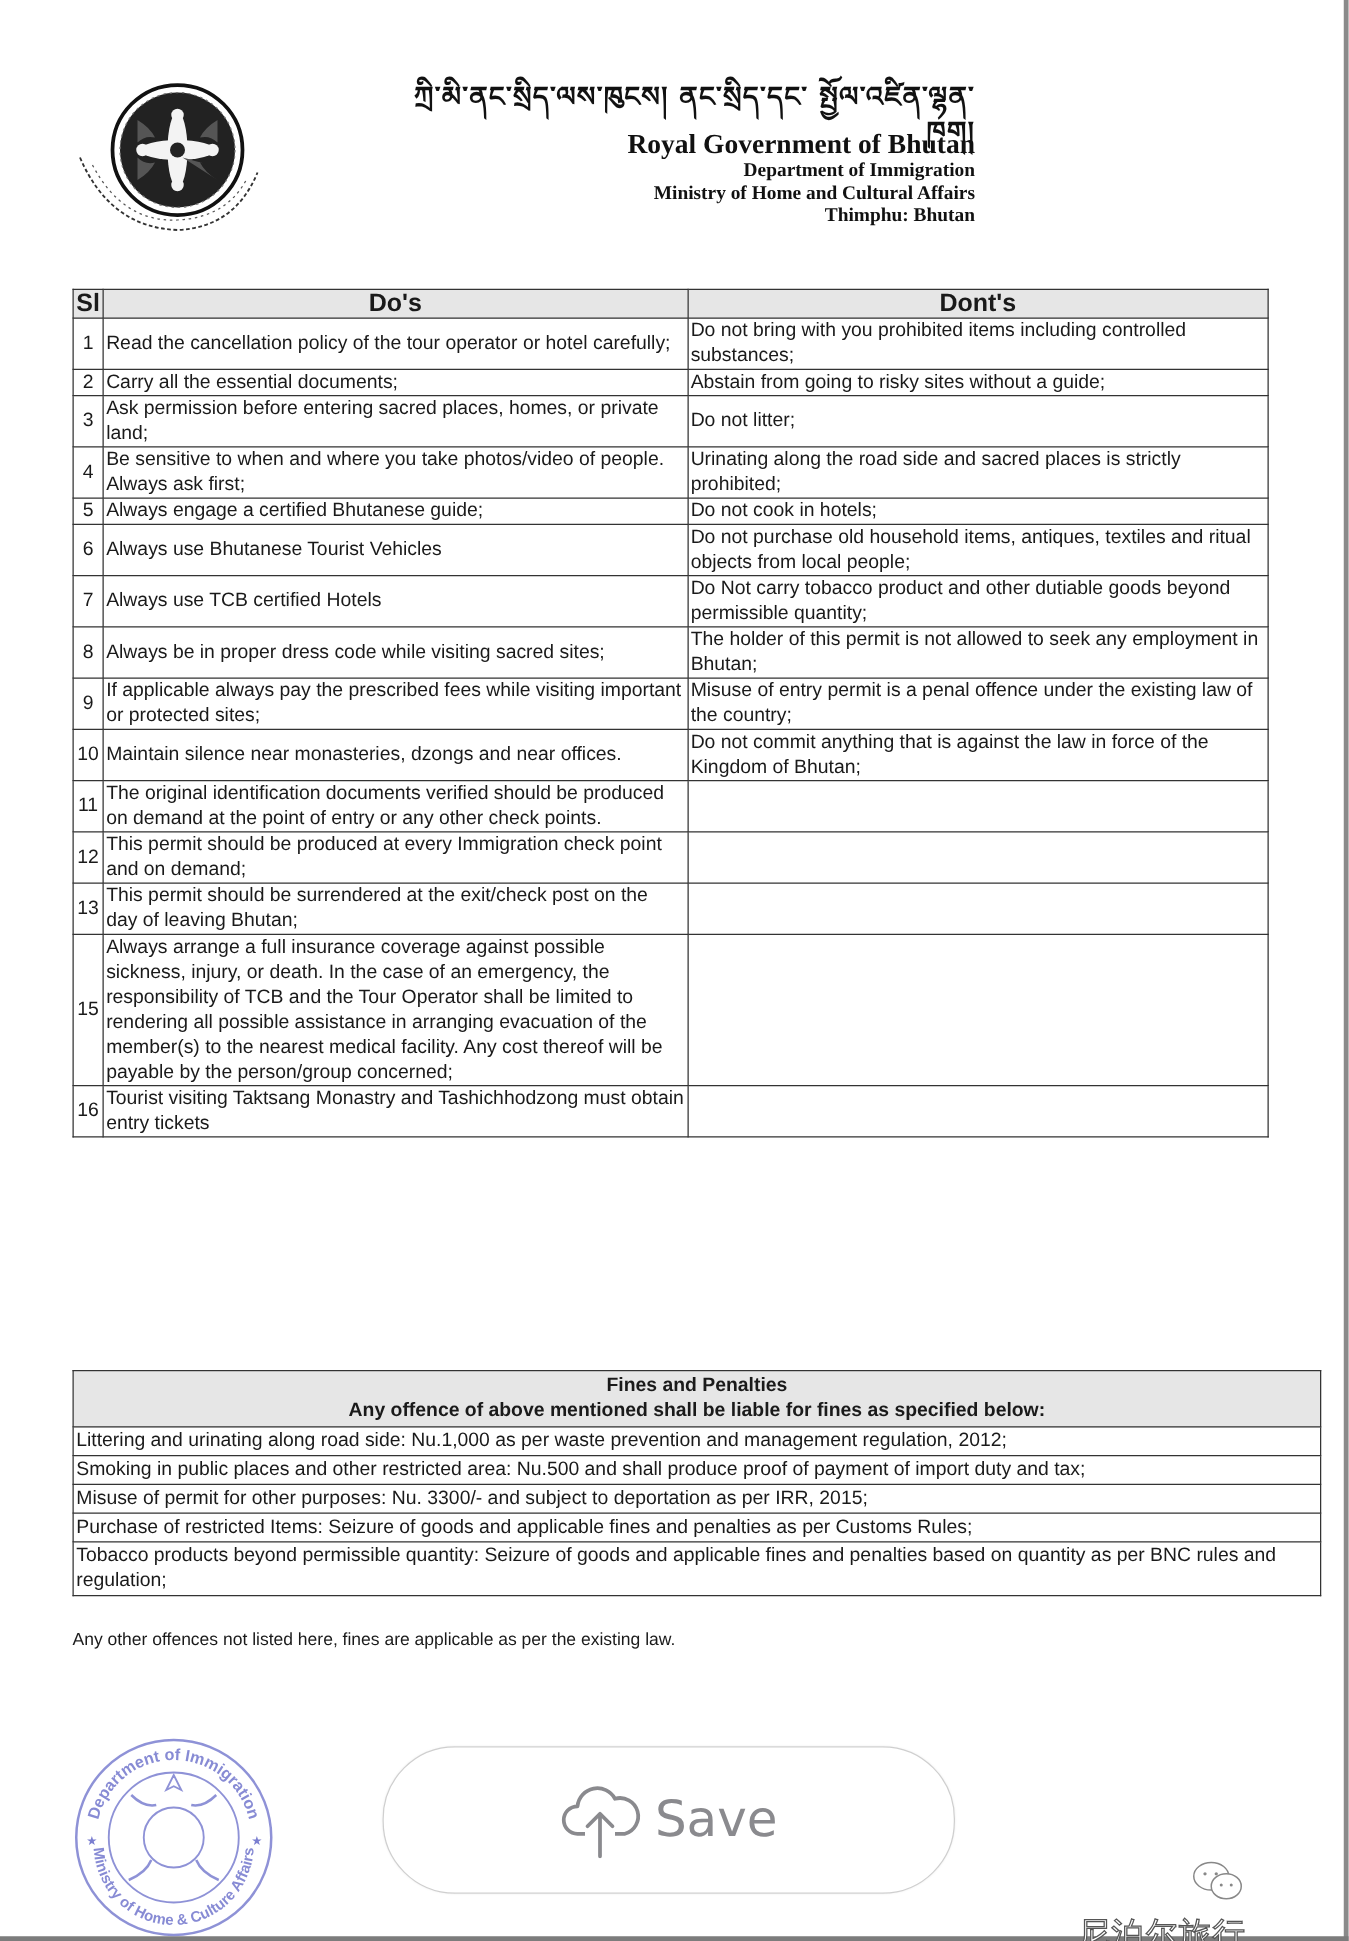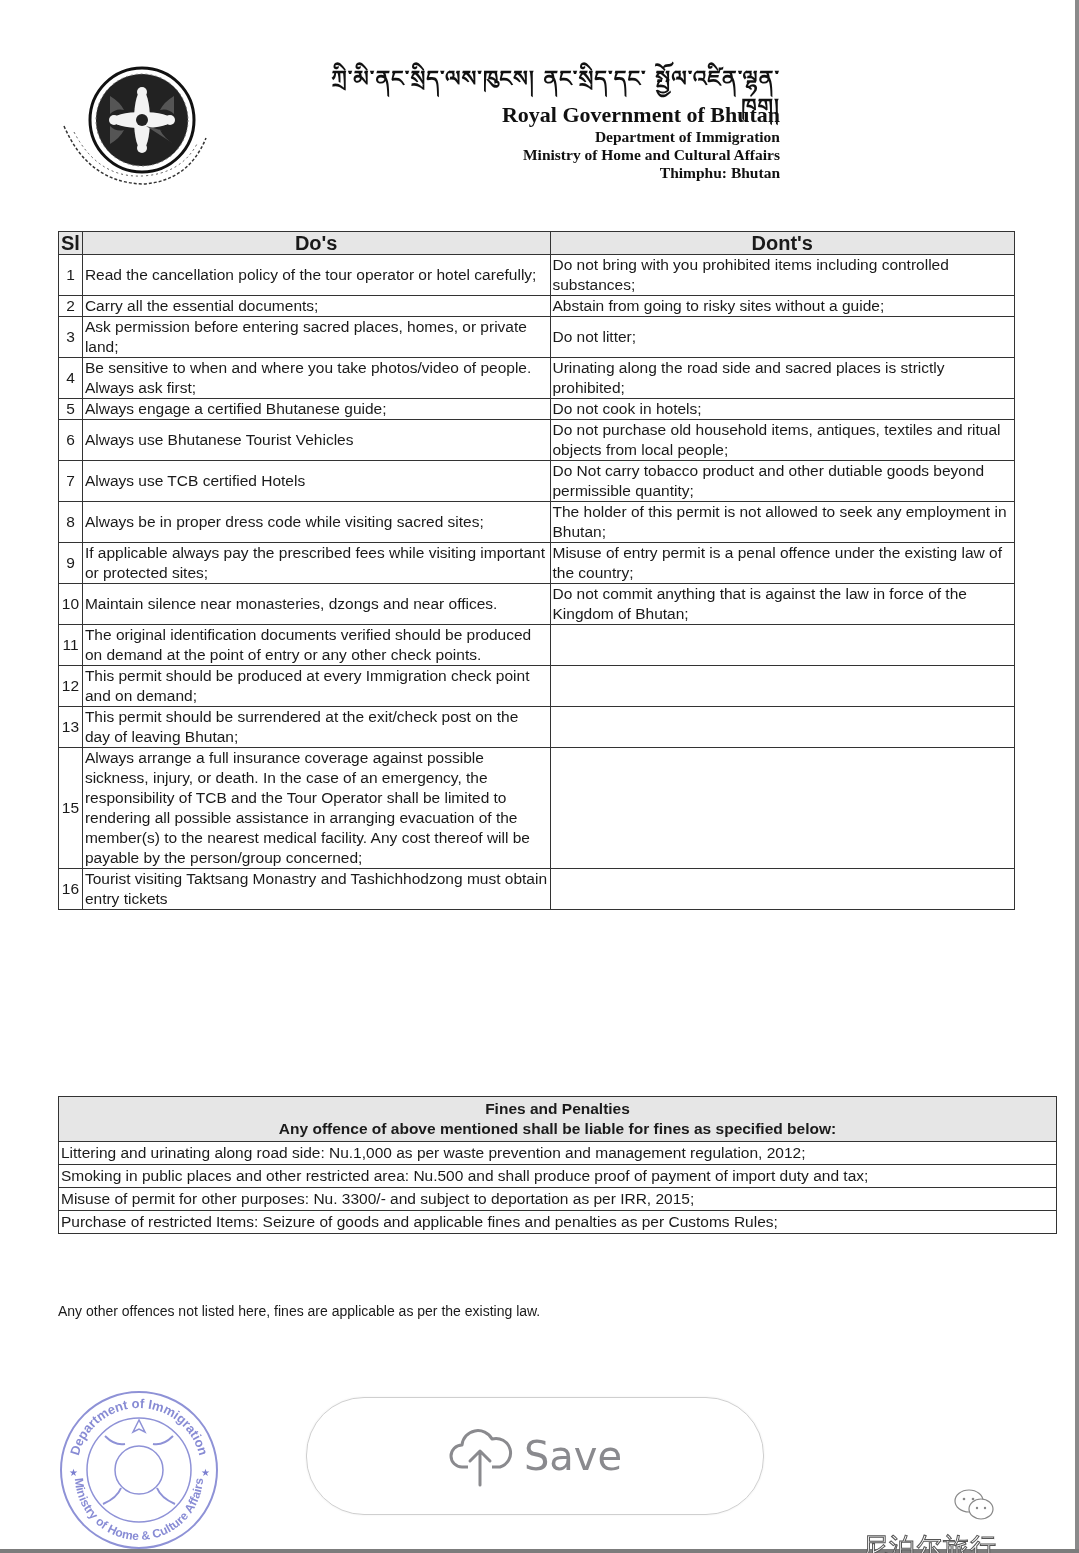--- a/index.html
+++ b/index.html
@@ -203,20 +203,23 @@
       </tr>
       <tr>
         <td>Smoking in public places and other restricted area: Nu.500 and shall produce proof of payment of import duty and tax;</td>
       </tr>
       <tr>
         <td>Misuse of permit for other purposes: Nu. 3300/- and subject to deportation as per IRR, 2015;</td>
       </tr>
       <tr>
         <td>Purchase of restricted Items: Seizure of goods and applicable fines and penalties as per Customs Rules;</td>
       </tr>
+      <tr>
+        <td>Tobacco products beyond permissible quantity: Seizure of goods and applicable fines and penalties based on quantity as per BNC rules and regulation;</td>
+      </tr>
     </tbody>
 </table>
 
 <div class="footnote">Any other offences not listed here, fines are applicable as per the existing law.</div>
 
 <svg class="stamp" viewBox="0 0 168 165">
   <defs>
     <path id="arcTop" d="M22 84 A62 62 0 0 1 146 84"></path>
     <path id="arcBot" d="M20 90 A64 64 0 0 0 148 90"></path>
   </defs>

